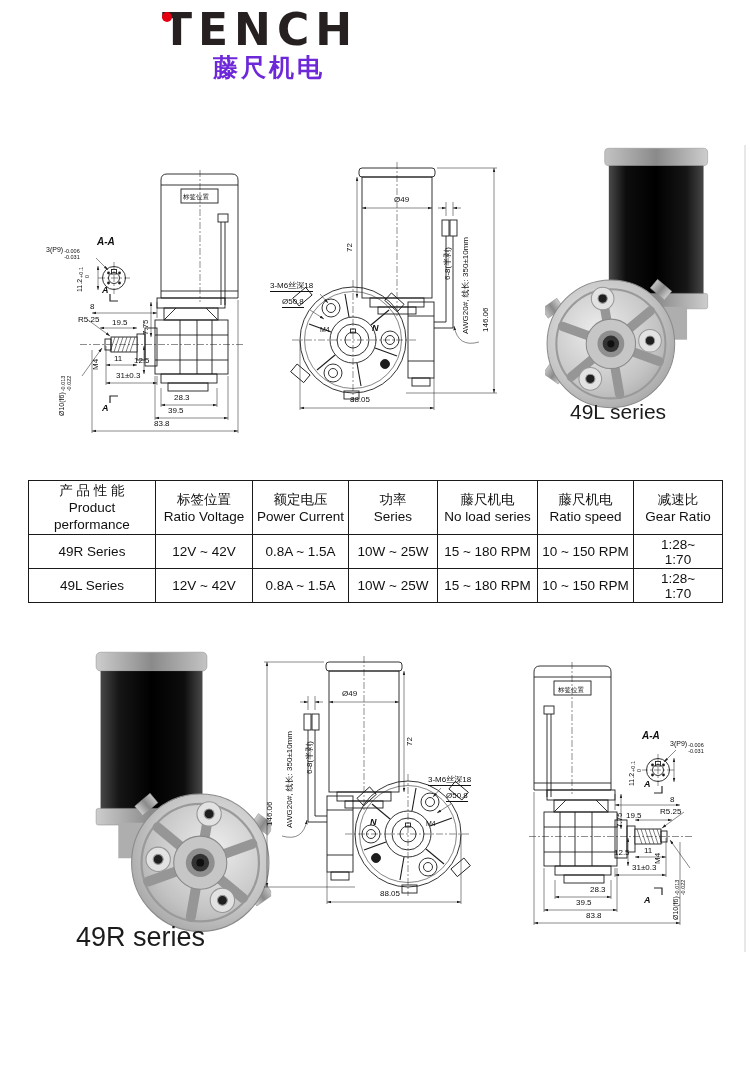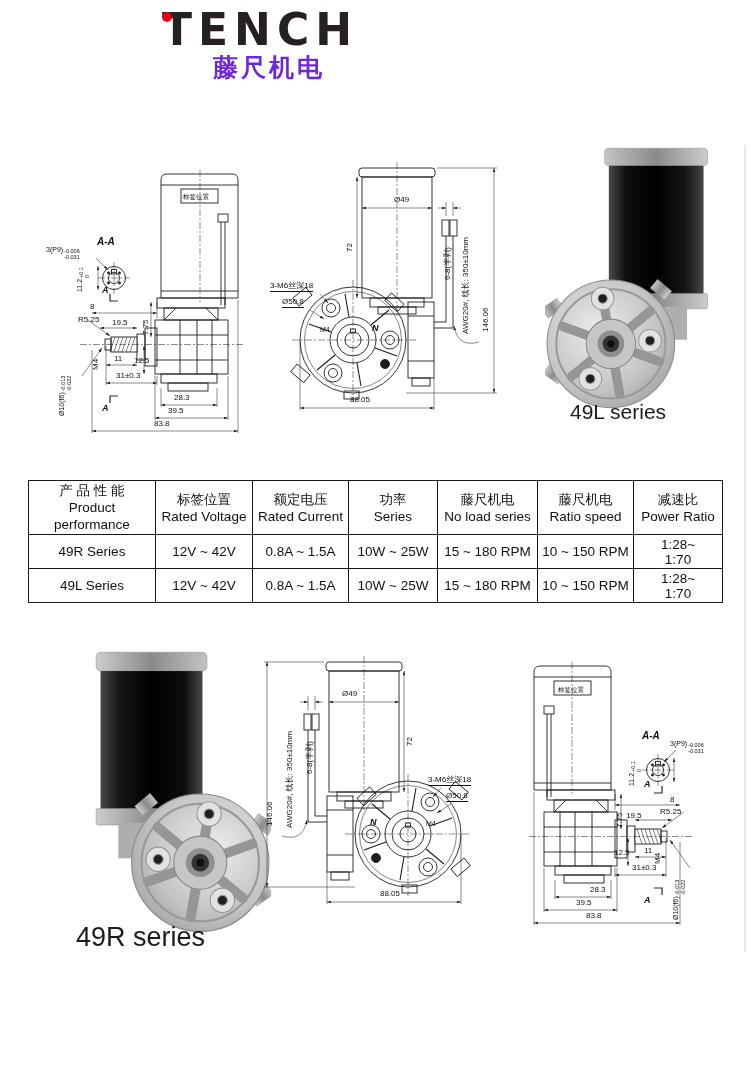--- a/index.html
+++ b/index.html
@@ -311,41 +311,41 @@
         <col style="width:89px">
     </colgroup>
     <thead>
       <tr>
         <th>
             <span class="zh">产 品 性 能</span>
             <span class="en">Product performance</span>
           </th>
         <th>
             <span class="zh">标签位置</span>
-            <span class="en">Rated Voltage</span>
+            <span class="en">Ratio Voltage</span>
           </th>
         <th>
             <span class="zh">额定电压</span>
-            <span class="en">Rated Current</span>
+            <span class="en">Power Current</span>
           </th>
         <th>
             <span class="zh">功率</span>
             <span class="en">Series</span>
           </th>
         <th>
             <span class="zh">藤尺机电</span>
             <span class="en">No load series</span>
           </th>
         <th>
             <span class="zh">藤尺机电</span>
             <span class="en">Ratio speed</span>
           </th>
         <th>
             <span class="zh">减速比</span>
-            <span class="en">Power Ratio</span>
+            <span class="en">Gear Ratio</span>
           </th>
       </tr>
     </thead>
     <tbody>
       <tr>
         <td class="val">49R Series</td>
         <td class="val">12V ~ 42V</td>
         <td class="val">0.8A ~ 1.5A</td>
         <td class="val">10W ~ 25W</td>
         <td class="val">15 ~ 180 RPM</td>

